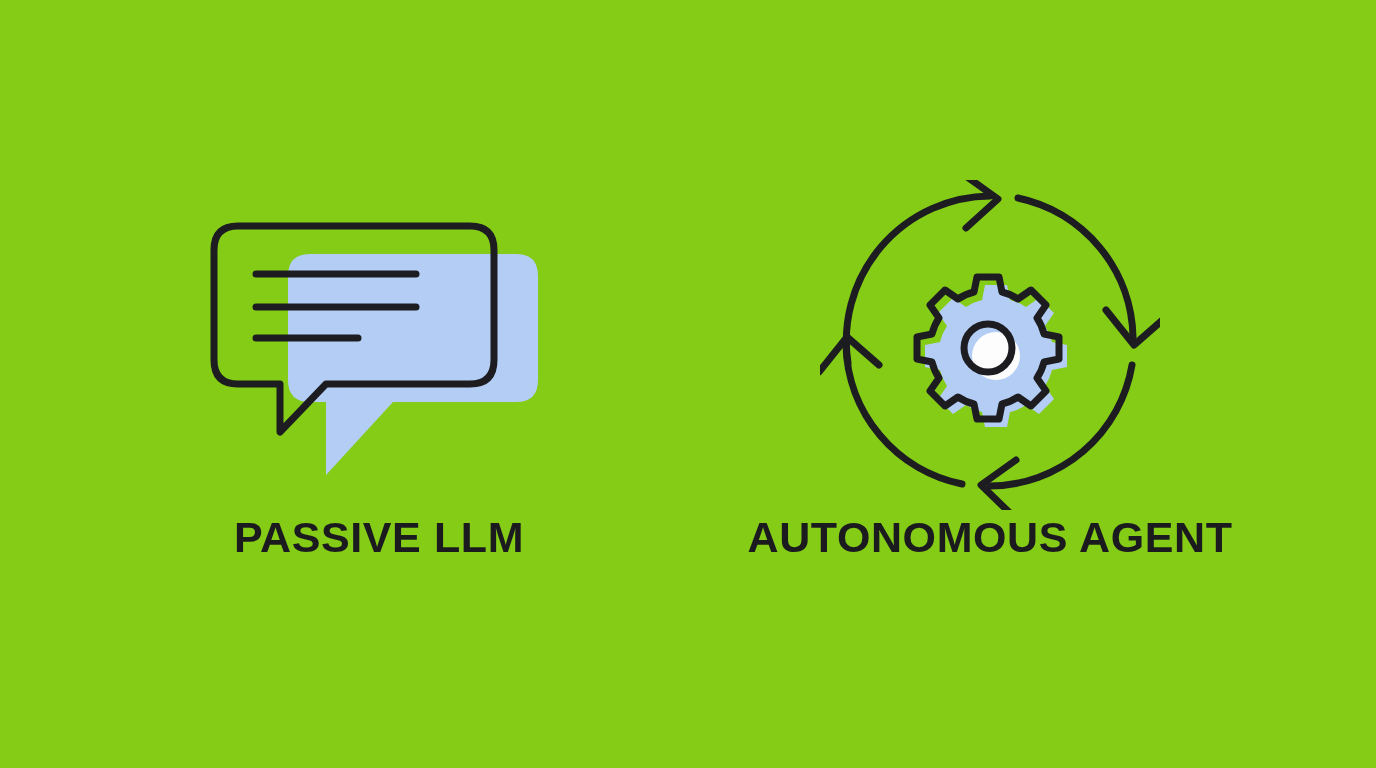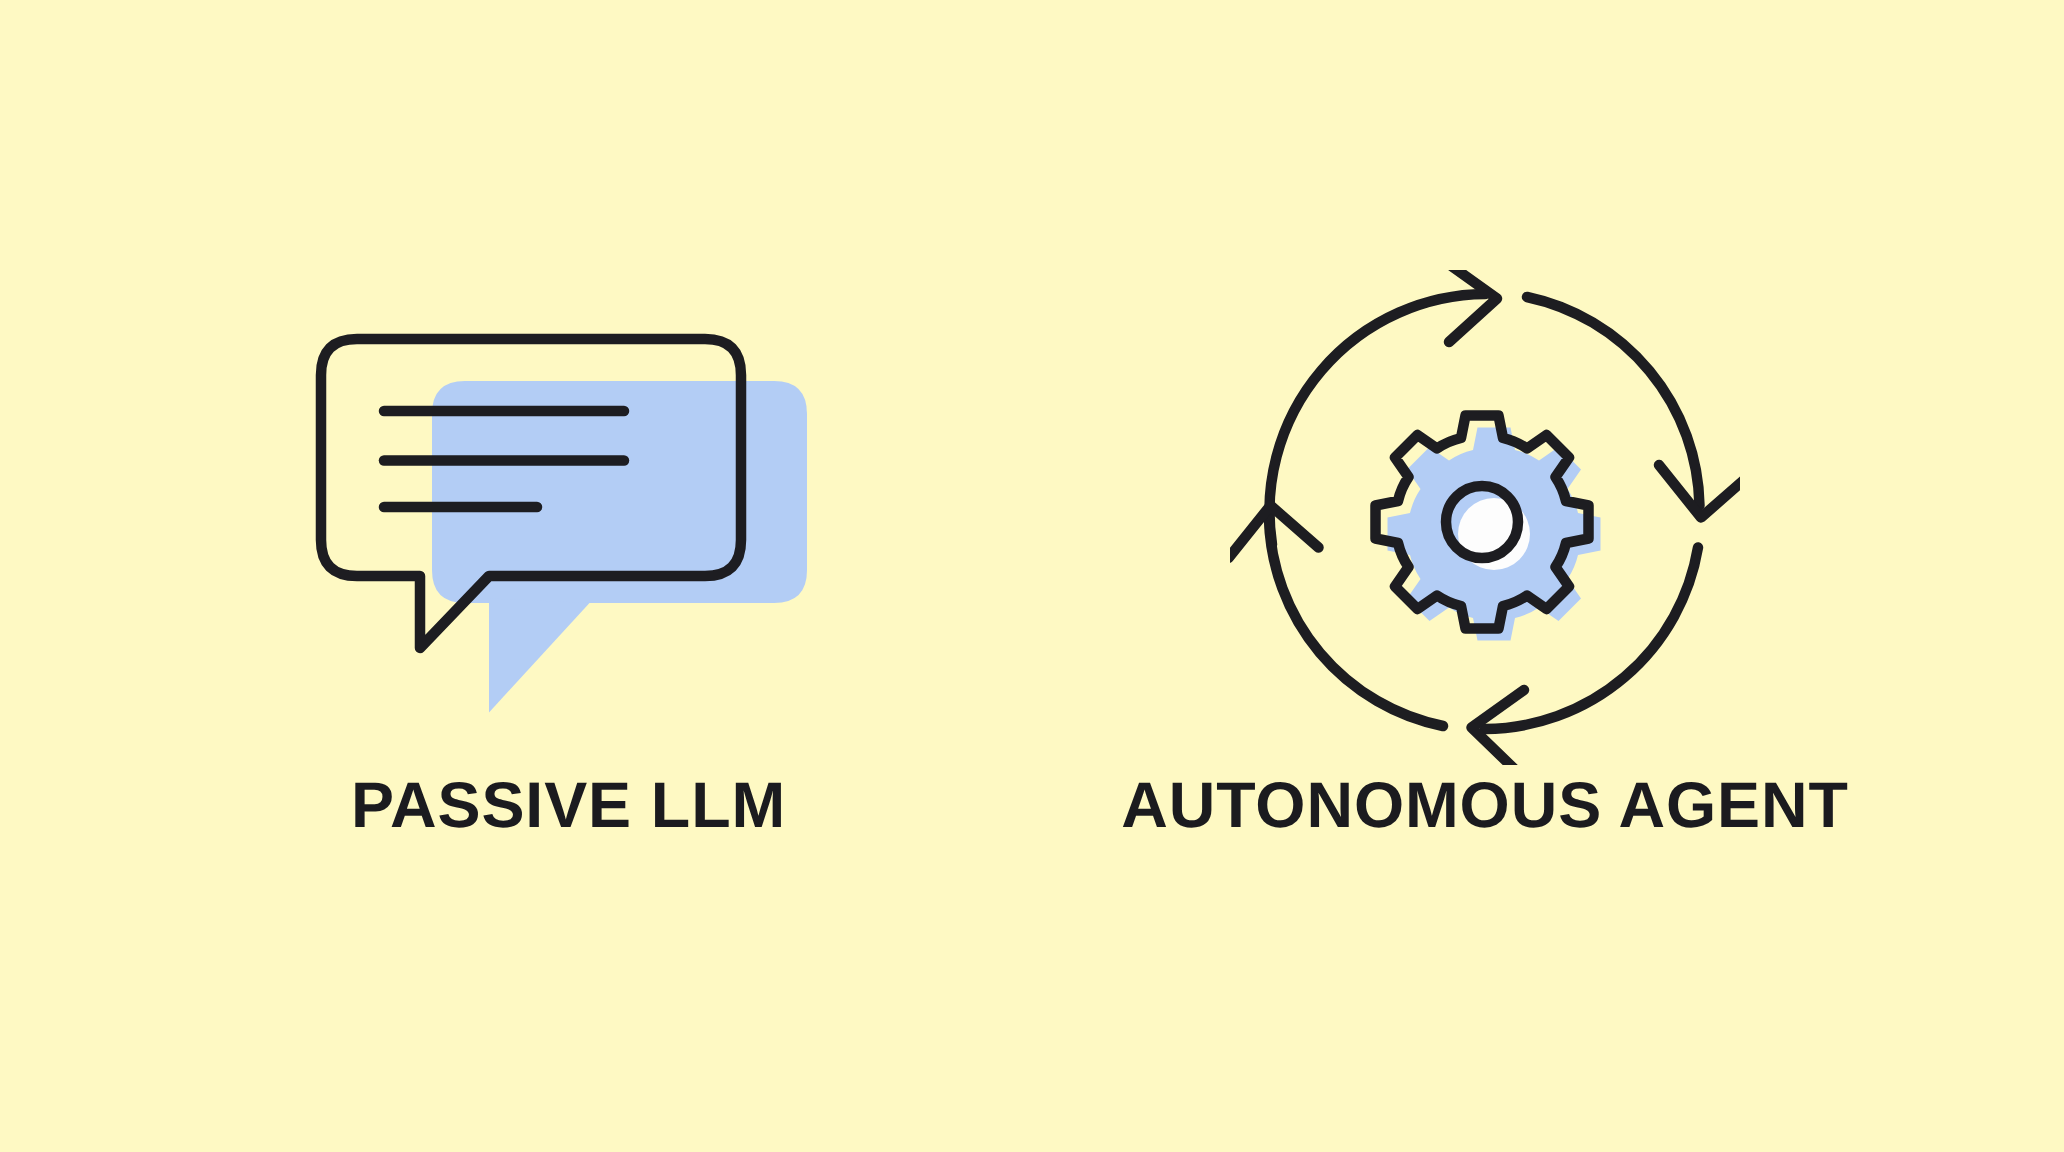--- a/index.html
+++ b/index.html
@@ -12,21 +12,21 @@
     width: 1376px;
     height: 768px;
     font-family: "Liberation Sans", sans-serif;
     background: #fdfdfd;
     overflow: hidden;
   }
   .canvas {
     position: relative;
     width: 1376px;
     height: 768px;
-    background: #fef9c3;
+    background: #84cc16;
   }
   .concept {
     position: absolute;
     display: flex;
     flex-direction: column;
     align-items: center;
   }
   #concept-passive-llm {
     left: 168px;
     top: 180px;

